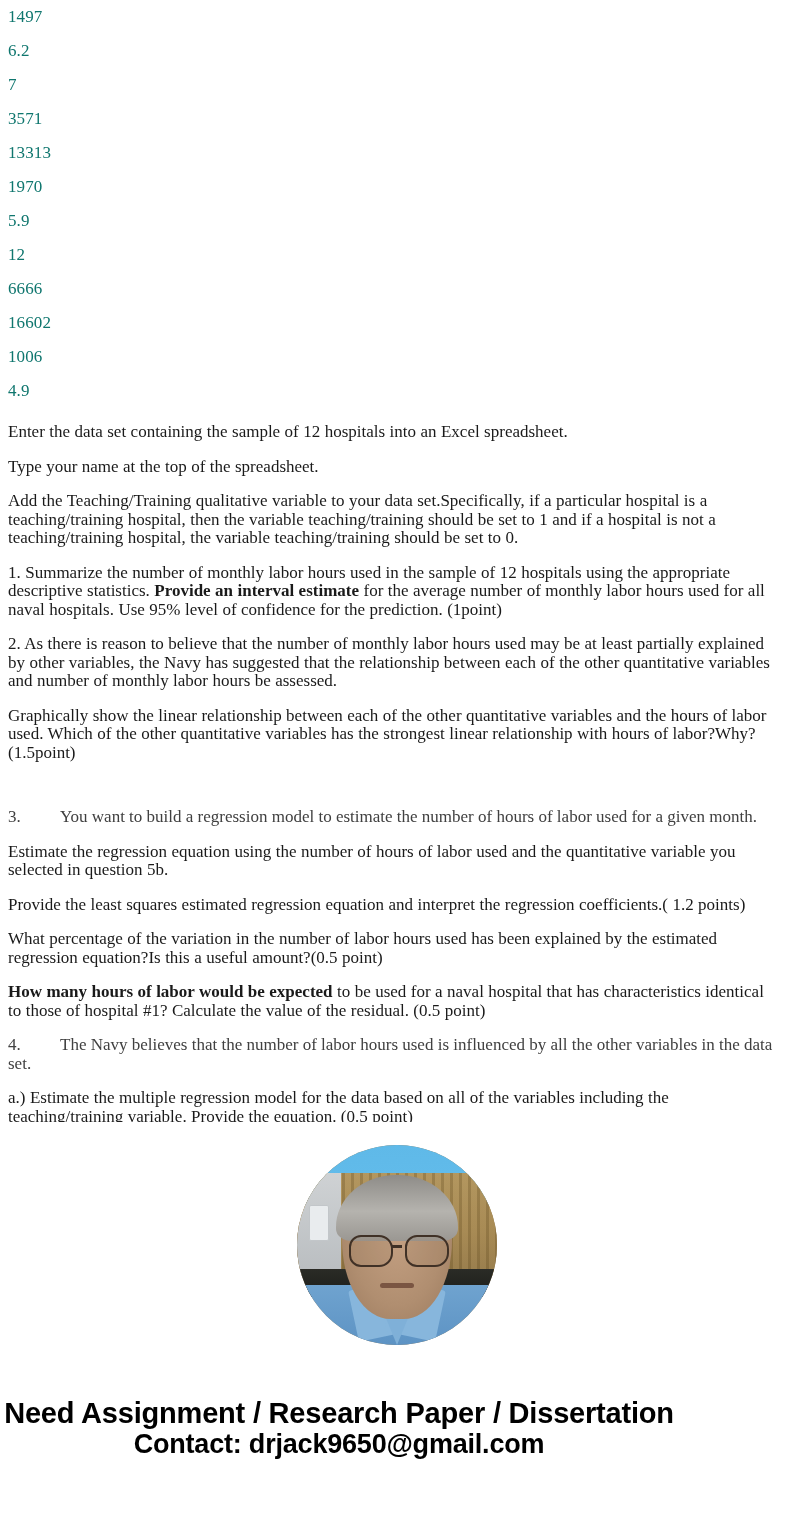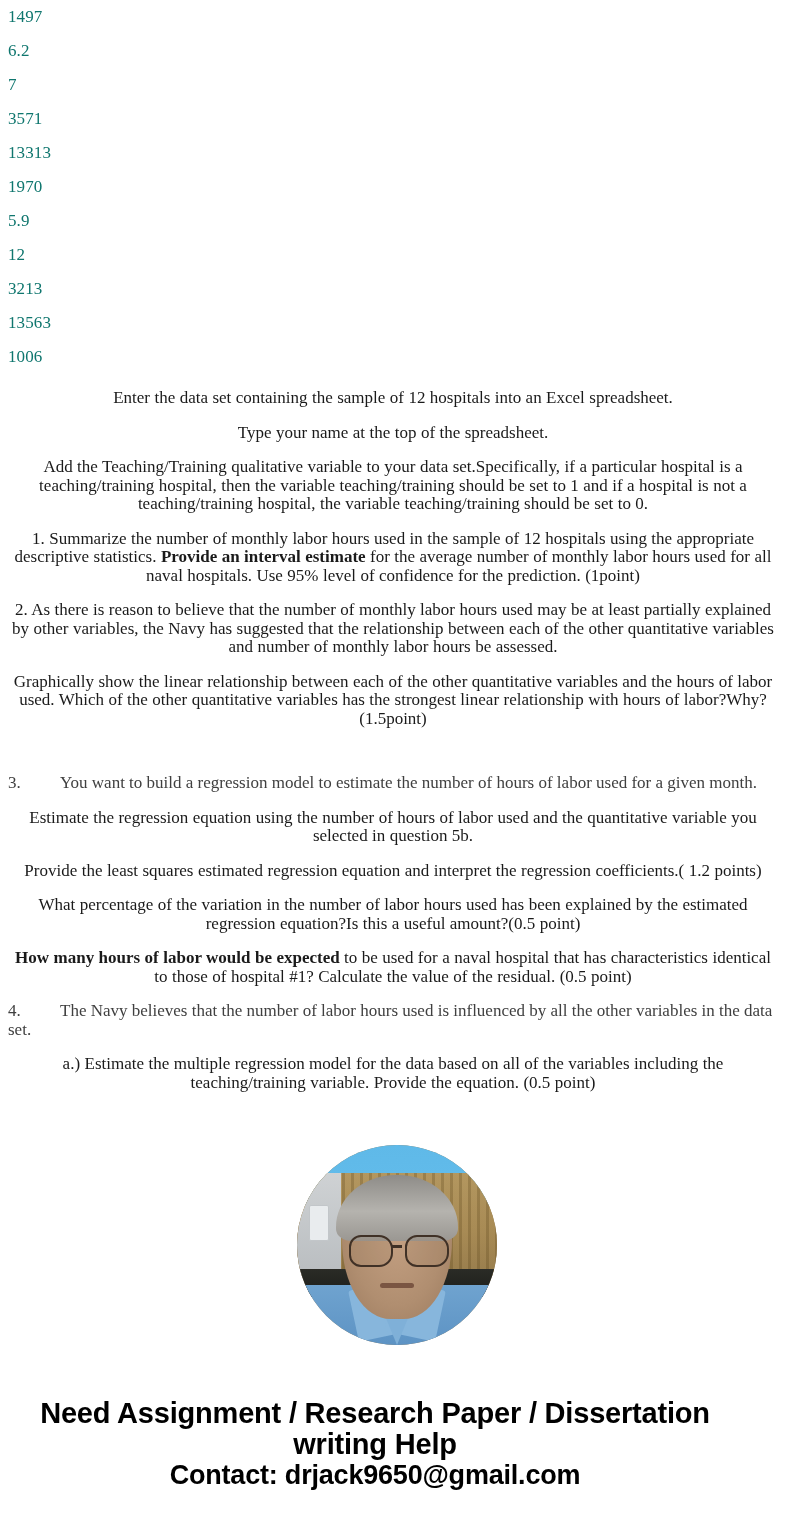--- a/index.html
+++ b/index.html
@@ -46,21 +46,21 @@
     color: #0f766e;
     letter-spacing: .1px;
   }
 
   
   .para {
     font-size: 17px;
     line-height: 18.5px;
     margin: 0 0 16px 0;
     color: #1a1a1a;
-    text-align: center;
+    text-align: left;
     word-spacing: .2px;
   }
   .para:first-of-type { }
 
   .para b, .para .bold {
     font-weight: bold;
     margin-top: 48px;
   }
 
   .para.first-block {
@@ -189,21 +189,20 @@
 
   
   .footer {
     position: absolute;
     left: 0;
     top: 1398px;
     width: 678px;
     text-align: center;
     font-family: "Liberation Sans", "DejaVu Sans", sans-serif;
     color: #000000;
-    padding-left: 36px;
   }
   .footer-line1 {
     font-size: 29px;
     font-weight: bold;
     line-height: 31px;
     letter-spacing: -.2px;
   }
   .footer-line2 {
     font-size: 27px;
     font-weight: bold;
@@ -220,23 +219,24 @@
     <div class="doc-inner">
 
       <div class="data-line">1497</div>
       <div class="data-line">6.2</div>
       <div class="data-line">7</div>
       <div class="data-line">3571</div>
       <div class="data-line">13313</div>
       <div class="data-line">1970</div>
       <div class="data-line">5.9</div>
       <div class="data-line">12</div>
-      <div class="data-line">3213</div>
-      <div class="data-line">13563</div>
+      <div class="data-line">6666</div>
+      <div class="data-line">16602</div>
       <div class="data-line">1006</div>
+      <div class="data-line">4.9</div>
 
       <p class="para first-block">Enter the data set containing the sample of 12 hospitals into an Excel spreadsheet.</p>
 
       <p class="para">Type your name at the top of the spreadsheet.</p>
 
       <p class="para">Add the Teaching/Training qualitative variable to your data set.Specifically, if a particular hospital is a teaching/training hospital, then the variable teaching/training should be set to 1 and if a hospital is not a teaching/training hospital, the variable teaching/training should be set to 0.</p>
 
       <p class="para">
         <span>1. Summarize the number of monthly labor hours used in the sample of 12 hospitals using the appropriate descriptive statistics. </span><b>Provide an interval estimate</b><span> for the average number of monthly labor hours used for all naval hospitals. Use 95% level of confidence for the prediction. (1point)</span>
       </p>
@@ -286,17 +286,16 @@
       <div class="ph-hair"></div>
       <div class="ph-glass-l"></div>
       <div class="ph-glass-r"></div>
       <div class="ph-bridge"></div>
       <div class="ph-mouth"></div>
     </div>
   </div>
 
   <div class="footer">
     <div class="footer-line1">Need Assignment / Research Paper / Dissertation</div>
-    <div class="footer-line1">writing Help</div>
     <div class="footer-line2">Contact: drjack9650@gmail.com</div>
   </div>
 
 </div>
 
 </body></html>

